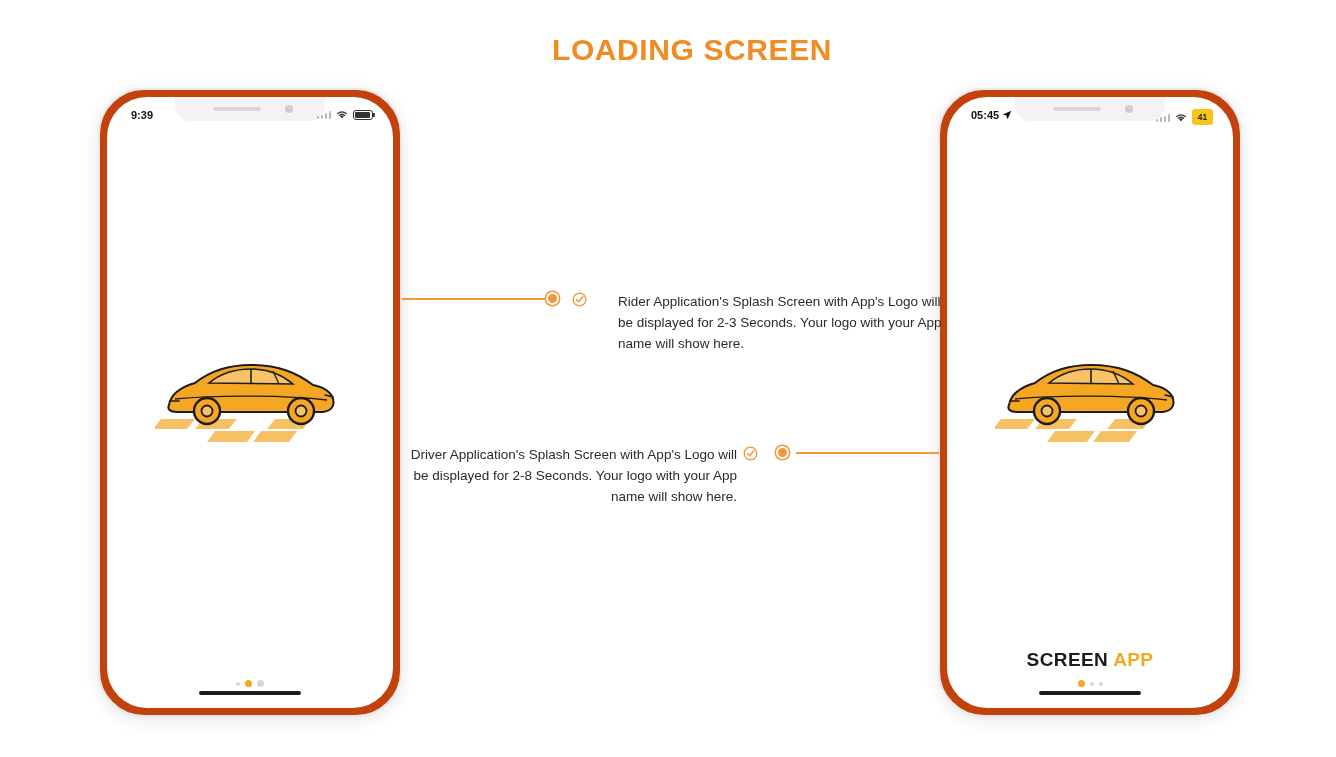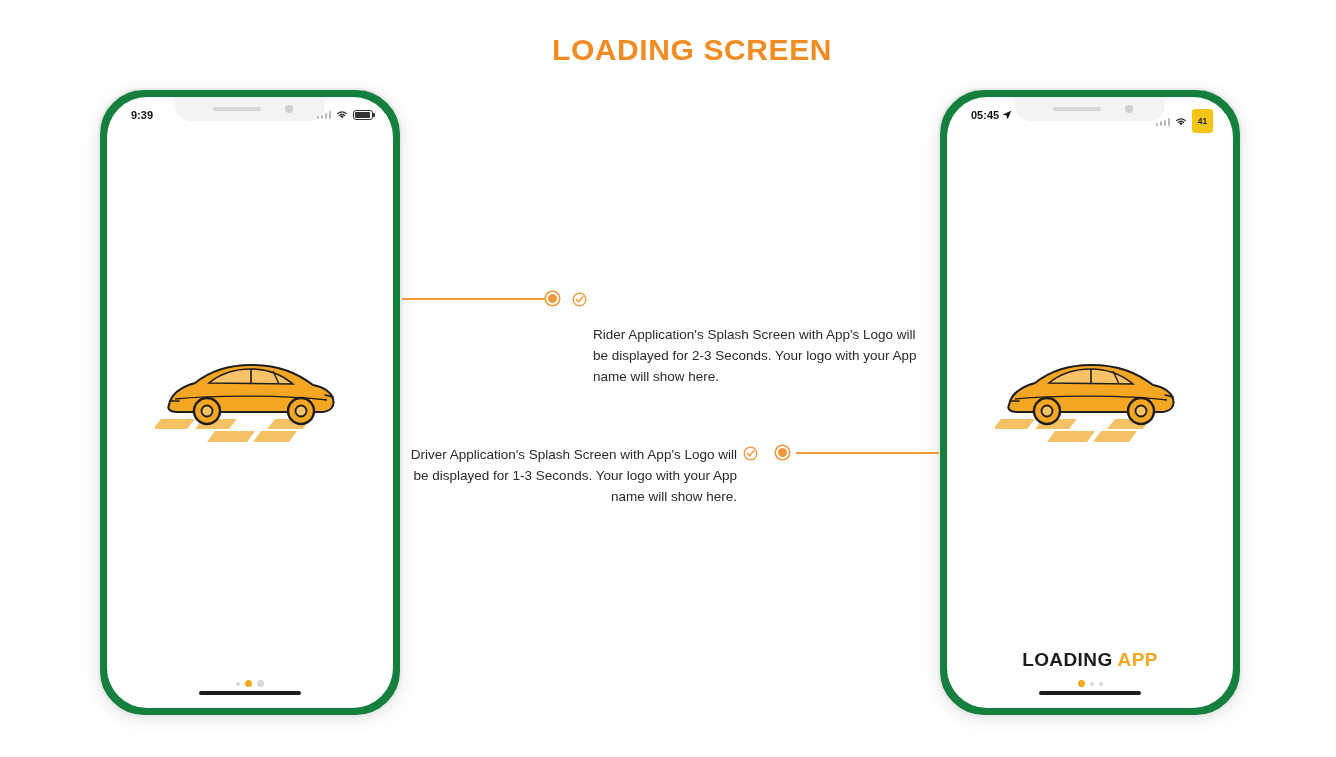--- a/index.html
+++ b/index.html
@@ -28,21 +28,21 @@
     color: #F08C24;
     padding-left: 24px;
   }
 
   
   .phone {
     position: absolute;
     width: 300px;
     height: 625px;
     border-radius: 46px;
-    background: #15803d;
+    background: #c2410c;
     border: 2px solid #e9e9e9;
     box-shadow: 0 3px 16px rgba(0,0,0,0.10);
     overflow: hidden;
   }
   .phone-left  { left: 98px;  top: 88px; }
   .phone-right { left: 938px; top: 88px; }
 
   .phone-inner {
     position: absolute;
     left: 7px; top: 7px;
@@ -148,21 +148,21 @@
     border-radius: 0 1px 1px 0;
   }
   .battery .fill {
     position: absolute;
     left: 1px; top: 1px; bottom: 1px;
     background: #333;
     border-radius: 1px;
   }
   .battery-num {
     width: 21px;
-    height: 24px;
+    height: 16px;
     border-radius: 3px;
     background: #F5C518;
     color: #222;
     font-size: 8.5px;
     font-weight: bold;
     display: flex;
     align-items: center;
     justify-content: center;
   }
 
@@ -378,45 +378,45 @@
         <circle cx="52" cy="68" r="13" fill="#F5A623" stroke="#1d1d1d" stroke-width="2.4"></circle>
         <circle cx="52" cy="68" r="5.5" fill="#F8C267" stroke="#1d1d1d" stroke-width="1.8"></circle>
         <circle cx="146" cy="68" r="13" fill="#F5A623" stroke="#1d1d1d" stroke-width="2.4"></circle>
         <circle cx="146" cy="68" r="5.5" fill="#F8C267" stroke="#1d1d1d" stroke-width="1.8"></circle>
         <path d="M170,52 L178,54" stroke="#1d1d1d" stroke-width="1.6" stroke-linecap="round"></path>
         <path d="M16,58 L24,58" stroke="#1d1d1d" stroke-width="1.6" stroke-linecap="round"></path>
       </svg>
     </div>
 
     <div class="app-name">
-      <span>LOADING</span>
+      <span>SCREEN</span>
       <span class="accent">APP</span>
     </div>
 
     <div class="dots">
       <span class="lg on"></span>
       <span class="sm"></span>
       <span class="sm"></span>
     </div>
 
     <div class="home-indicator"></div>
   </div>
 </div>
 
 <div class="anno">
   <div class="anno-line" style="left:402px; top:298px; width:144px;"></div>
   <div class="anno-dot" style="left:546px; top:292px;"></div>
   <svg class="anno-check" style="left:572px; top:292px;" width="15" height="15" viewBox="0 0 15 15">
     <circle cx="7.5" cy="7.5" r="6.3" fill="none" stroke="#F2973B" stroke-width="1.3"></circle>
     <path d="M4.4,7.6 L6.6,9.8 L10.9,4.8" fill="none" stroke="#F2973B" stroke-width="1.4" stroke-linecap="round" stroke-linejoin="round"></path>
   </svg>
-  <div class="anno-text left-al" style="left:593px; top:291px; width:334px;margin-top:33px;">Rider Application's Splash Screen with App's Logo will be displayed for 2-3 Seconds. Your logo with your App name will show here.</div>
+  <div class="anno-text left-al" style="left:618px; top:291px; width:334px;">Rider Application's Splash Screen with App's Logo will be displayed for 2-3 Seconds. Your logo with your App name will show here.</div>
 </div>
 
 <div class="anno">
   <div class="anno-line" style="left:796px; top:452px; width:143px;"></div>
   <div class="anno-dot" style="left:776px; top:446px;"></div>
   <svg class="anno-check" style="left:743px; top:446px;" width="15" height="15" viewBox="0 0 15 15">
     <circle cx="7.5" cy="7.5" r="6.3" fill="none" stroke="#F2973B" stroke-width="1.3"></circle>
     <path d="M4.4,7.6 L6.6,9.8 L10.9,4.8" fill="none" stroke="#F2973B" stroke-width="1.4" stroke-linecap="round" stroke-linejoin="round"></path>
   </svg>
-  <div class="anno-text right-al" style="left:404px; top:444px; width:333px;">Driver Application's Splash Screen with App's Logo will be displayed for 1-3 Seconds. Your logo with your App name will show here.</div>
+  <div class="anno-text right-al" style="left:404px; top:444px; width:333px;">Driver Application's Splash Screen with App's Logo will be displayed for 2-8 Seconds. Your logo with your App name will show here.</div>
 </div>
 
 </body></html>

